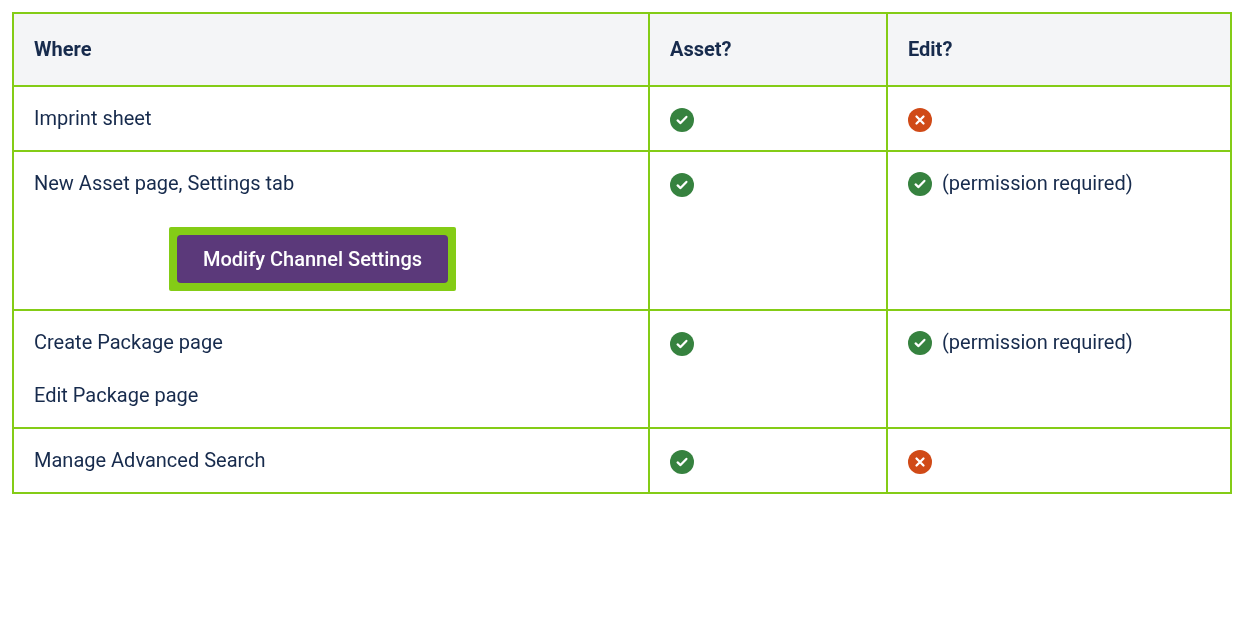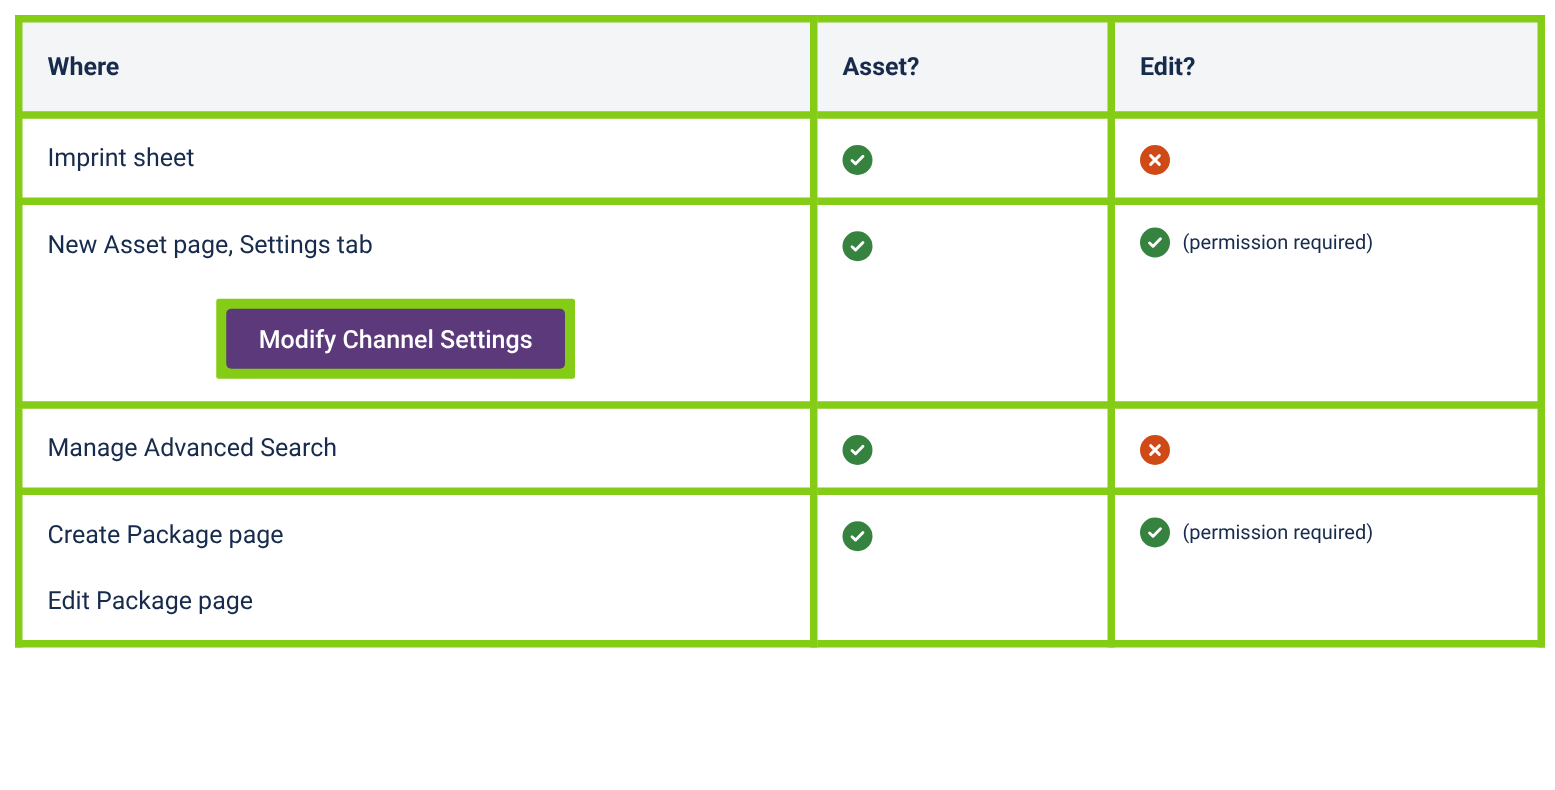--- a/index.html
+++ b/index.html
@@ -10,21 +10,21 @@
       background: #ffffff;
       color: #172b4d;
     }
     table.perm {
       border-collapse: collapse;
       width: 1218px;
       table-layout: fixed;
       border: 1px solid #c1c7d0;
     }
     table.perm th, table.perm td {
-      border: 6px solid #84cc16;
+      border: 2px solid #84cc16;
       text-align: left;
       vertical-align: top;
       padding: 18px 20px;
       font-size: 20px;
       line-height: 1.35;
       color: #172b4d;
     }
     table.perm th {
       background: #f4f5f7;
       font-weight: 700;
@@ -53,21 +53,21 @@
     .badge.no  { background: #d04a17; }
     .badge svg {
       position: absolute;
       top: 50%; left: 50%;
       transform: translate(-50%, -50%);
       width: 14px; height: 14px;
       display: block;
     }
     .badge svg path { stroke: #ffffff; stroke-width: 2.6; fill: none; stroke-linecap: round; stroke-linejoin: round; }
     .note {
-      font-size: 16px;
+      font-size: 20px;
       color: #172b4d;
     }
 
     .modify-btn-wrap {
       display: inline-block;
       margin-top: 30px;
       margin-left: 135px;
       background: #84cc16;
       padding: 8px;
       border-radius: 2px;
@@ -149,40 +149,20 @@
                 <path d="M3 8.5 L6.3 11.5 L13 4.5"></path>
               </svg>
           </span>
           <span class="note">(permission required)</span>
         </span>
       </td>
     </tr>
 
     <tr>
       <td>
-        <span>Manage Advanced Search</span>
-      </td>
-      <td>
-        <span class="badge yes">
-          <svg viewBox="0 0 16 16">
-              <path d="M3 8.5 L6.3 11.5 L13 4.5"></path>
-            </svg>
-        </span>
-      </td>
-      <td>
-        <span class="badge no">
-          <svg viewBox="0 0 16 16">
-              <path d="M4 4 L12 12 M12 4 L4 12"></path>
-            </svg>
-        </span>
-      </td>
-    </tr>
-
-    <tr>
-      <td>
         <span>Create Package page</span>
         <span class="where-line2">Edit Package page</span>
       </td>
       <td>
         <span class="badge yes">
           <svg viewBox="0 0 16 16">
               <path d="M3 8.5 L6.3 11.5 L13 4.5"></path>
             </svg>
         </span>
       </td>
@@ -191,15 +171,35 @@
           <span class="badge yes">
             <svg viewBox="0 0 16 16">
                 <path d="M3 8.5 L6.3 11.5 L13 4.5"></path>
               </svg>
           </span>
           <span class="note">(permission required)</span>
         </span>
       </td>
     </tr>
 
+    <tr>
+      <td>
+        <span>Manage Advanced Search</span>
+      </td>
+      <td>
+        <span class="badge yes">
+          <svg viewBox="0 0 16 16">
+              <path d="M3 8.5 L6.3 11.5 L13 4.5"></path>
+            </svg>
+        </span>
+      </td>
+      <td>
+        <span class="badge no">
+          <svg viewBox="0 0 16 16">
+              <path d="M4 4 L12 12 M12 4 L4 12"></path>
+            </svg>
+        </span>
+      </td>
+    </tr>
+
 
   </tbody>
 </table>
 
 </body></html>

